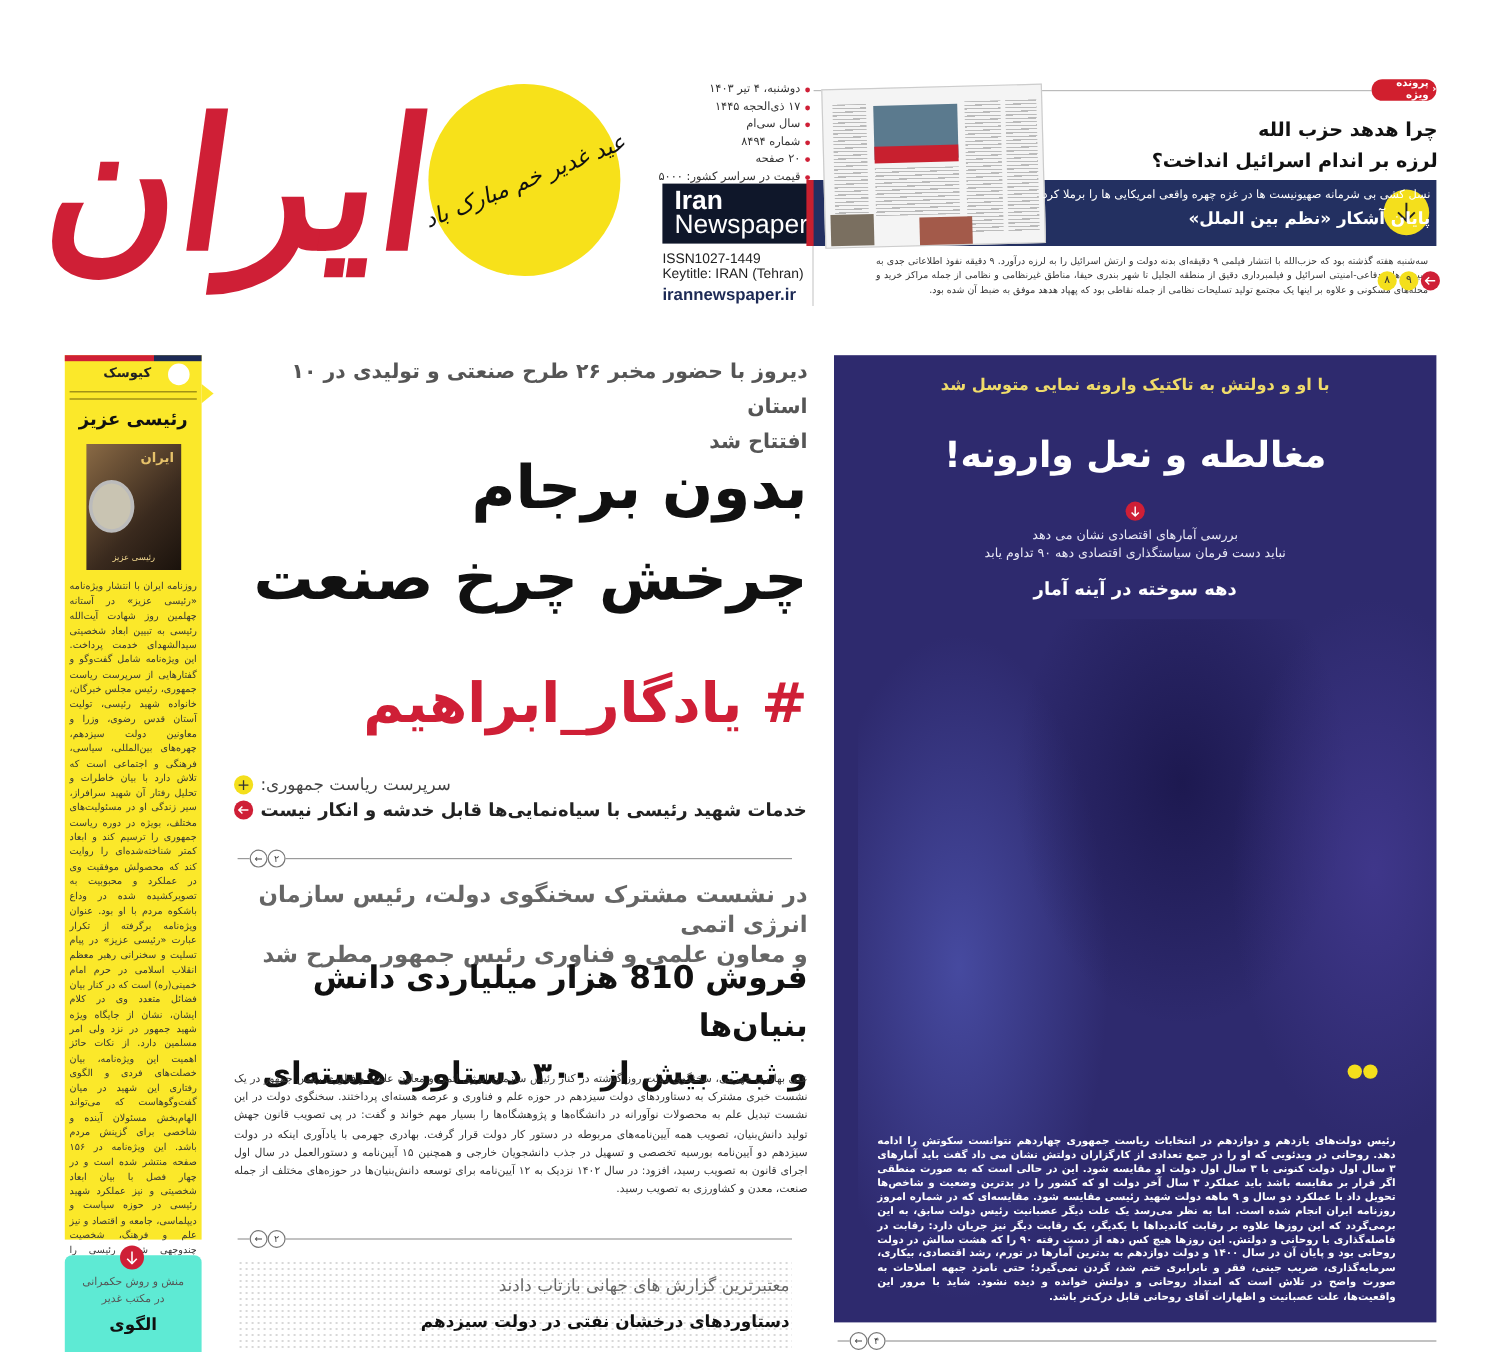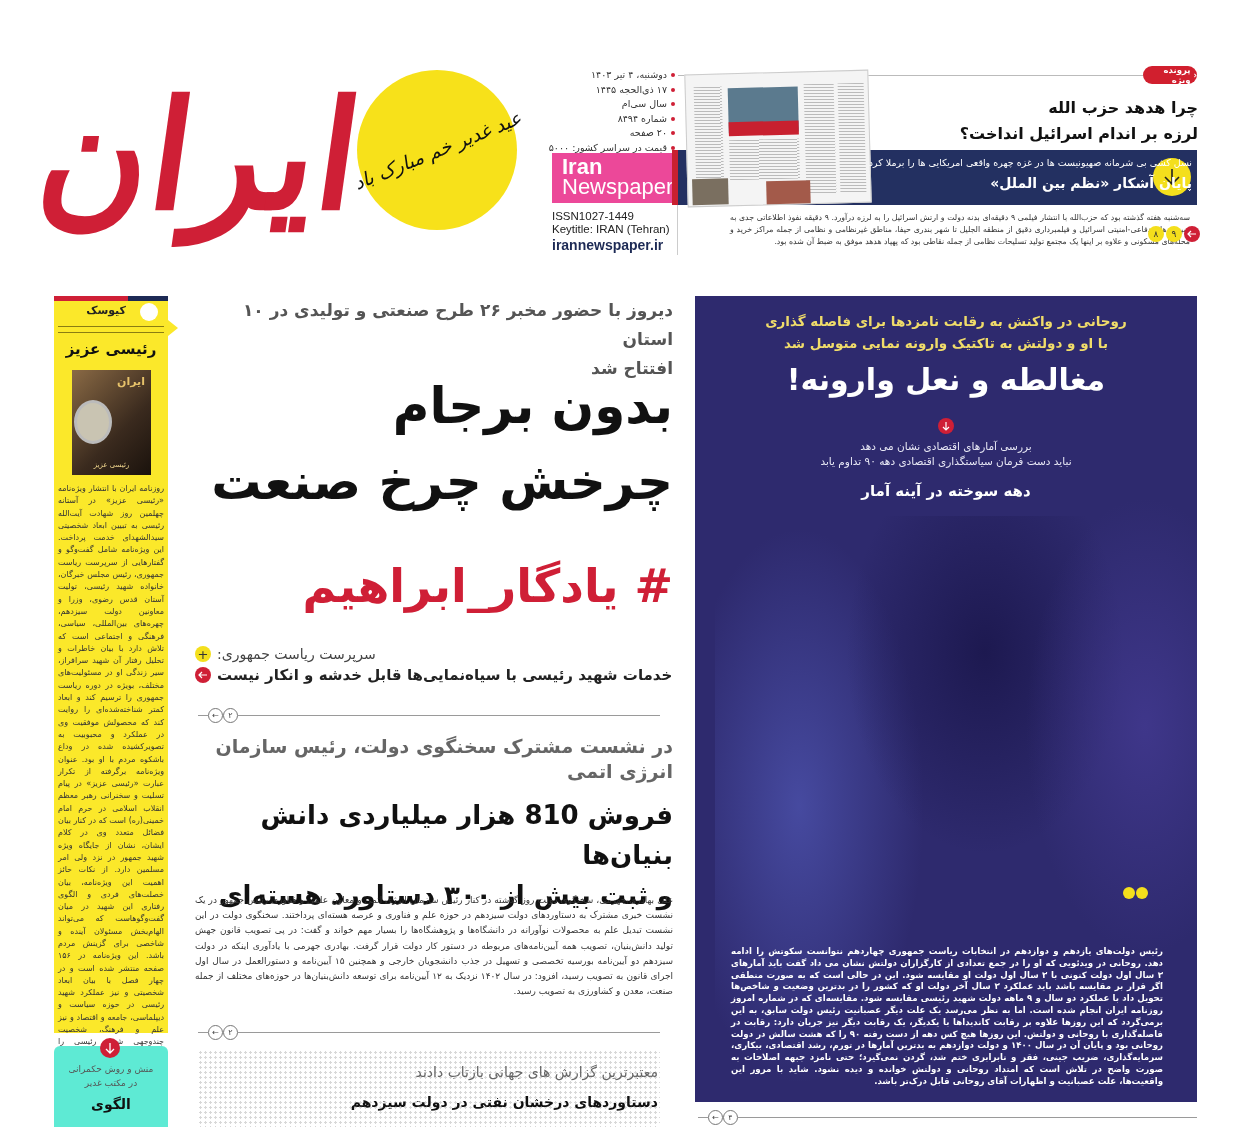--- a/index.html
+++ b/index.html
@@ -12,21 +12,21 @@
   .logo { left: 55px; top: 60px; width: 290px; height: 190px; display: flex; align-items: center; justify-content: center; }
   .logo span { font-family: "DejaVu Serif", serif; font-size: 150px; font-weight: bold; color: #cf1f36; line-height: 1; transform: skewX(-8deg); letter-spacing: -6px; }
 
   .eid-circle { left: 357px; top: 70px; width: 160px; height: 160px; border-radius: 50%; background: #f7e11a; display: flex; align-items: center; justify-content: center; }
   .eid-circle span { font-family: "DejaVu Serif", serif; font-size: 19px; font-style: italic; color: #111; transform: rotate(-22deg); white-space: nowrap; }
 
   .issue-info { left: 545px; top: 68px; width: 130px; font-size: 9.5px; line-height: 14.5px; color: #333; text-align: right; }
   .issue-info li { list-style: none; position: relative; padding-right: 8px; }
   .issue-info li::before { content: ""; position: absolute; right: 0; top: 5px; width: 4px; height: 4px; border-radius: 50%; background: #cf1f36; }
 
-  .brand-box { left: 552px; top: 153px; width: 121px; height: 50px; background: #ec4899; color: #fff; font-family: "Liberation Sans", sans-serif; direction: ltr; text-align: left; padding: 4px 0 0 10px; line-height: 20px; }
+  .brand-box { left: 552px; top: 153px; width: 121px; height: 50px; background: #0f172a; color: #fff; font-family: "Liberation Sans", sans-serif; direction: ltr; text-align: left; padding: 4px 0 0 10px; line-height: 20px; }
   .brand-box .b1 { font-size: 22px; font-weight: bold; display: block; }
   .brand-box .b2 { font-size: 22px; display: block; }
   .issn { left: 552px; top: 210px; width: 125px; direction: ltr; text-align: left; font-family: "Liberation Sans", sans-serif; font-size: 11.5px; color: #222; line-height: 13px; }
   .site { left: 552px; top: 237px; direction: ltr; font-family: "Liberation Sans", sans-serif; font-size: 14px; font-weight: bold; color: #1d2a55; }
 
   
   .feature-rule { left: 678px; top: 75px; width: 465px; height: 1px; background: #bbb; }
   .feature-badge { left: 1143px; top: 66px; width: 54px; height: 18px; background: #d11f2e; border-radius: 9px; color: #fff; font-size: 8.5px; font-weight: bold; display: flex; align-items: center; justify-content: center; gap: 3px; }
   .feature-title { right: 52px; top: 95px; width: 330px; font-size: 16px; font-weight: bold; line-height: 26px; text-align: right; color: #111; }
 
@@ -231,20 +231,21 @@
 
 <div class="abs page-ref" style="left:198px;top:707px;width:462px;">
   <span class="rule"></span>
   <span class="circ">۲</span>
   <span class="circ">←</span>
   <span class="pre"></span>
 </div>
 
 <div class="abs mid kicker2">
   <div>در نشست مشترک سخنگوی دولت، رئیس سازمان انرژی اتمی</div>
+  <div>و معاون علمی و فناوری رئیس جمهور مطرح شد</div>
 </div>
 <div class="abs mid headline2">
   <div>فروش 810 هزار میلیاردی دانش بنیان‌ها</div>
   <div>و ثبت بیش از ۳۰۰ دستاورد هسته‌ای</div>
 </div>
 <div class="abs mid body2">علی بهادری جهرمی، سخنگوی دولت روز گذشته در کنار رئیس سازمان انرژی اتمی و معاون علمی و فناوری رئیس جمهور در یک نشست خبری مشترک به دستاوردهای دولت سیزدهم در حوزه علم و فناوری و عرصه هسته‌ای پرداختند. سخنگوی دولت در این نشست تبدیل علم به محصولات نوآورانه در دانشگاه‌ها و پژوهشگاه‌ها را بسیار مهم خواند و گفت: در پی تصویب قانون جهش تولید دانش‌بنیان، تصویب همه آیین‌نامه‌های مربوطه در دستور کار دولت قرار گرفت. بهادری جهرمی با یادآوری اینکه در دولت سیزدهم دو آیین‌نامه بورسیه تخصصی و تسهیل در جذب دانشجویان خارجی و همچنین ۱۵ آیین‌نامه و دستورالعمل در سال اول اجرای قانون به تصویب رسید، افزود: در سال ۱۴۰۲ نزدیک به ۱۲ آیین‌نامه برای توسعه دانش‌بنیان‌ها در حوزه‌های مختلف از جمله صنعت، معدن و کشاورزی به تصویب رسید.</div>
 
 <div class="abs page-ref" style="left:198px;top:1024px;width:462px;">
   <span class="rule"></span>
   <span class="circ">۲</span>
@@ -254,21 +255,20 @@
 
 <div class="abs dotted-box"></div>
 <div class="abs kicker3">معتبرترین گزارش های جهانی بازتاب دادند</div>
 <div class="abs headline3">دستاوردهای درخشان نفتی در دولت سیزدهم</div>
 
 <div class="abs panel">
   <div class="panel-shape1"></div>
   <div class="panel-shape2"></div>
   <div class="panel-shape3"></div>
   <div class="panel-kicker">
-    <div>روحانی در واکنش به رقابت نامزدها برای فاصله گذاری</div>
     <div>با او و دولتش به تاکتیک وارونه نمایی متوسل شد</div>
   </div>
   <div class="panel-headline">مغالطه و نعل وارونه!</div>
   <div class="panel-arrow">
     <svg class="ic-svg" width="10" height="10" viewBox="0 0 10 10">
         <path d="M5 1 V9 M2 6 L5 9 L8 6" stroke="#fff" stroke-width="1.2" fill="none"></path>
       </svg>
   </div>
   <div class="panel-sub">
     <div>بررسی آمارهای اقتصادی نشان می دهد</div>

